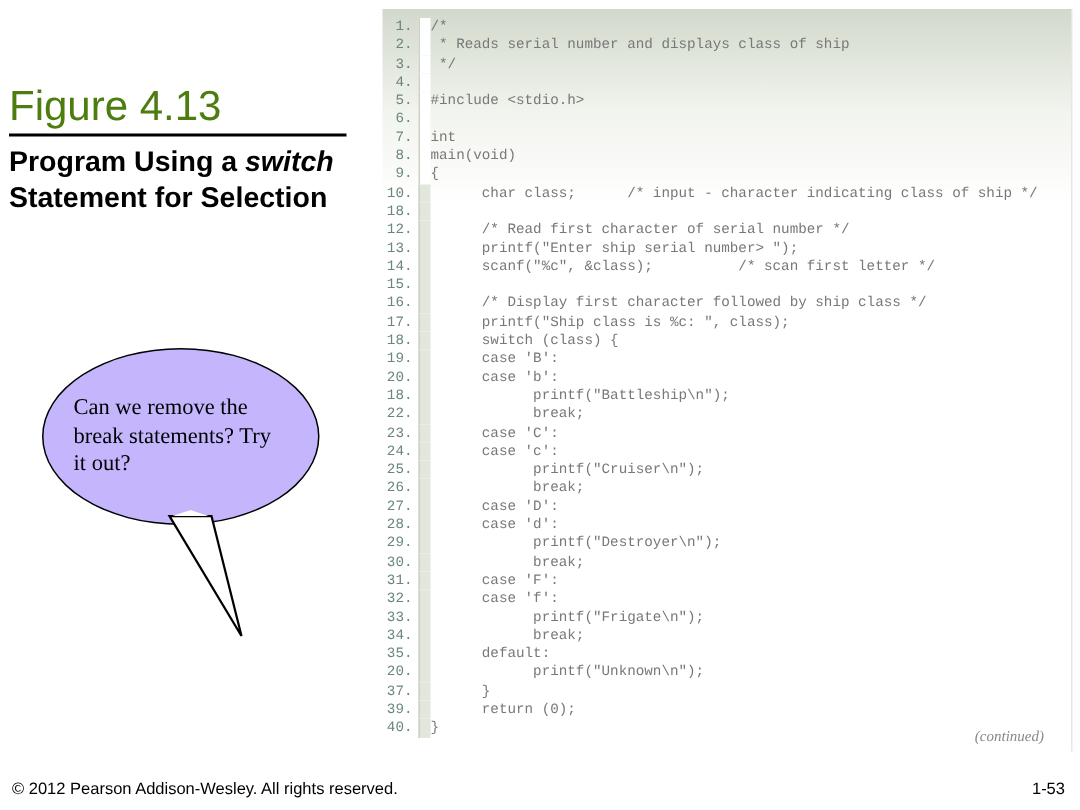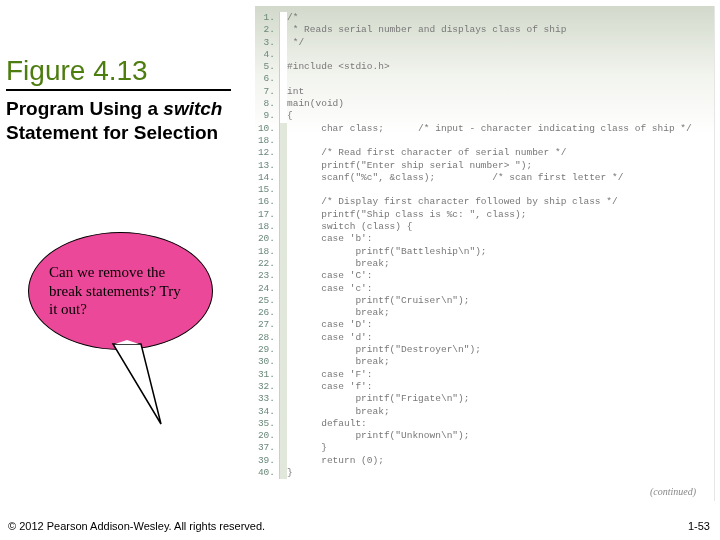--- a/index.html
+++ b/index.html
@@ -3,21 +3,21 @@
 <meta charset="utf-8">
 <style>
   * { margin: 0; padding: 0; box-sizing: border-box; }
   html, body { width: 720px; height: 540px; font-family: Arial, Helvetica, sans-serif; background: #fff; overflow: hidden; }
   .slide { position: relative; width: 720px; height: 540px; background: #fff; }
   .left-col { position: absolute; left: 6px; top: 55px; width: 225px; }
   .fig-title { font-size: 28px; font-weight: normal; color: #4d7c0f; border-bottom: 2px solid #000; padding-bottom: 2px; margin-bottom: 6px; }
   .fig-sub { font-size: 19px; font-weight: bold; color: #000; line-height: 1.25; }
   .fig-sub em { font-style: italic; font-weight: bold; }
   .callout { position: absolute; left: 28px; top: 232px; width: 185px; height: 118px; }
-  .bubble { position: absolute; left: 0; top: 0; width: 185px; height: 118px; border: 1.5px solid #000; border-radius: 50% / 50%; background: #ec4899; display: flex; align-items: center; justify-content: center; }
+  .bubble { position: absolute; left: 0; top: 0; width: 185px; height: 118px; border: 1.5px solid #000; border-radius: 50% / 50%; background: #c4b5fd; display: flex; align-items: center; justify-content: center; }
   .bubble-text { font-family: "Times New Roman", Times, serif; font-size: 15px; line-height: 1.25; color: #000; padding: 6px 20px; }
   .tail { position: absolute; left: 85px; top: 112px; width: 0; height: 0; }
   .tail svg { overflow: visible; }
   .code-img { position: absolute; left: 255px; top: 6px; width: 460px; height: 495px; background: linear-gradient(180deg, #d2d9cb 0%, #f2f4ee 14%, #ffffff 26%, #ffffff 100%); border-right: 1px solid #e6e6e6; }
   .code-lines { position: absolute; left: 0; top: 6px; width: 100%; font-family: "Courier New", monospace; font-size: 9.5px; line-height: 12.3px; color: #6d6d6d; }
   .cl { display: flex; }
   .ln { width: 24px; text-align: right; color: #6a887a; padding-right: 4px; flex-shrink: 0; position: relative; }
   .ln::after { content: "."; color: #6a887a; }
   .gut { width: 8px; border-left: 1px solid #c8d1c2; flex-shrink: 0; }
   .hl .gut { background: #fff; }
@@ -118,20 +118,25 @@
           <span class="ln">17</span>
           <span class="gut"></span>
           <span class="ct">      printf("Ship class is %c: ", class);</span>
         </div>
         <div class="cl lowl">
           <span class="ln">18</span>
           <span class="gut"></span>
           <span class="ct">      switch (class) {</span>
         </div>
         <div class="cl lowl">
+          <span class="ln">19</span>
+          <span class="gut"></span>
+          <span class="ct">      case 'B':</span>
+        </div>
+        <div class="cl lowl">
           <span class="ln">20</span>
           <span class="gut"></span>
           <span class="ct">      case 'b':</span>
         </div>
         <div class="cl lowl">
           <span class="ln">18</span>
           <span class="gut"></span>
           <span class="ct">            printf("Battleship\n");</span>
         </div>
         <div class="cl lowl">

